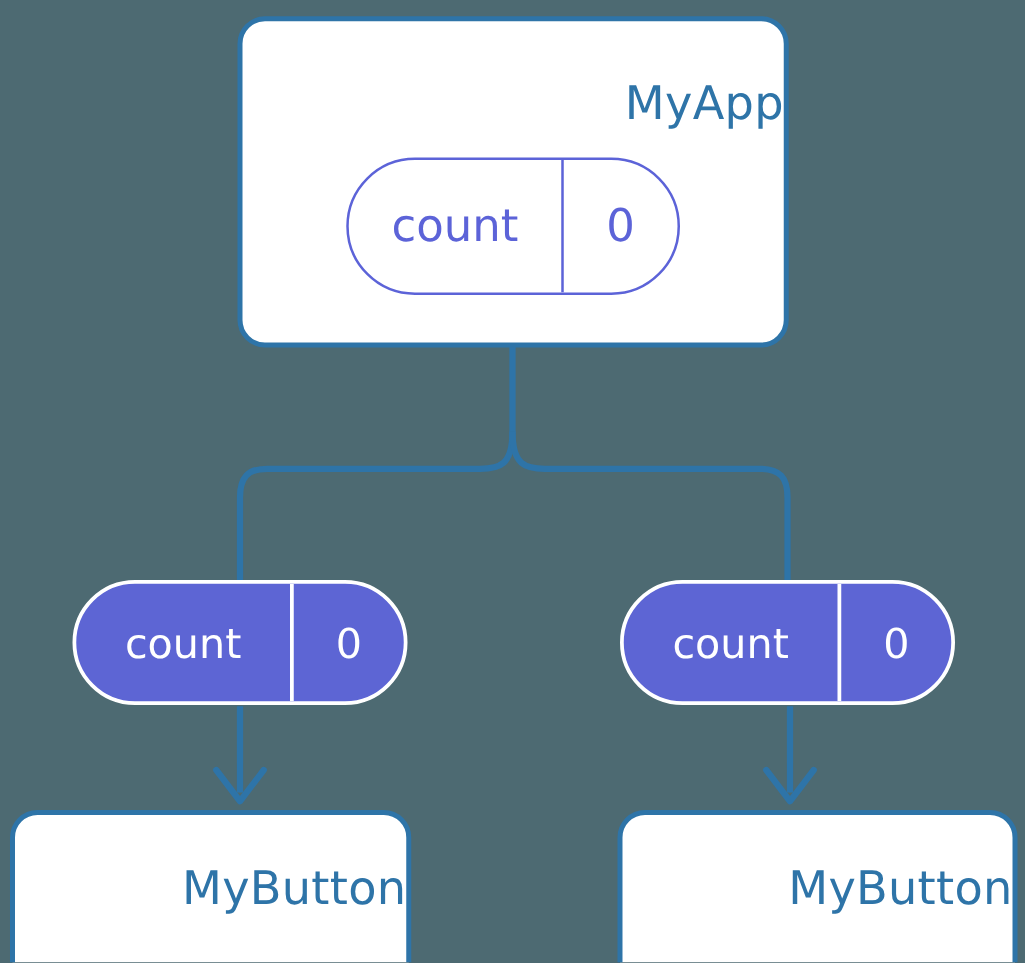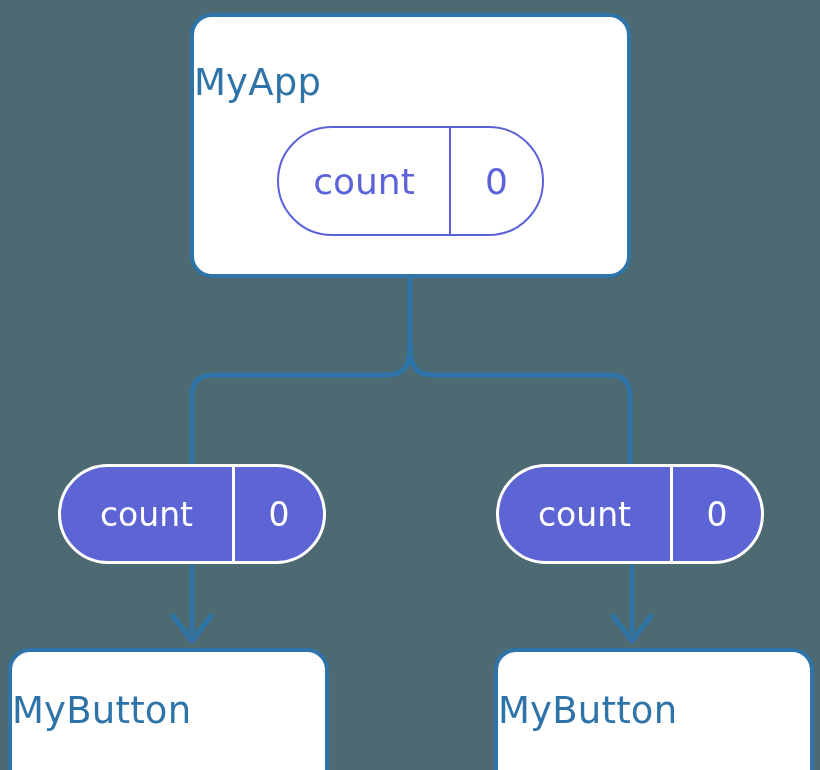--- a/index.html
+++ b/index.html
@@ -24,21 +24,22 @@
   }
   
   .comp-box {
     position: absolute;
     background: #ffffff;
     border: 4px solid #2e74a8;
     border-radius: 22px;
     box-sizing: border-box;
     display: flex;
     flex-direction: column;
-    align-items: flex-start;
+    align-items: flex-end;
+    padding-left: 20px;
   }
   #app-box {
     left: 190px;
     top: 13px;
     width: 441px;
     height: 265px;
     justify-content: flex-start;
   }
   .btn-box {
     top: 648px;

